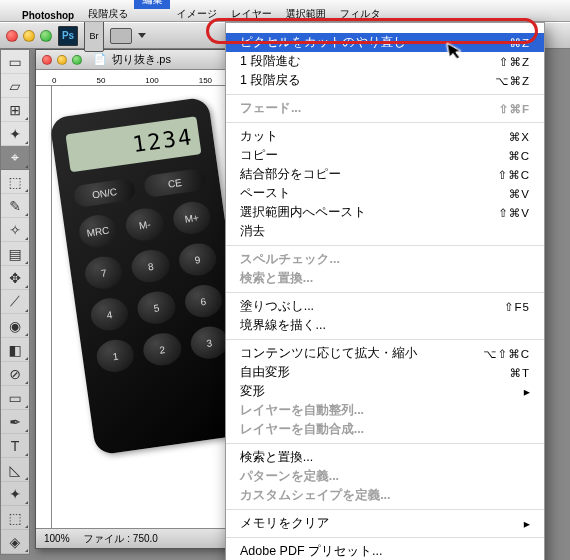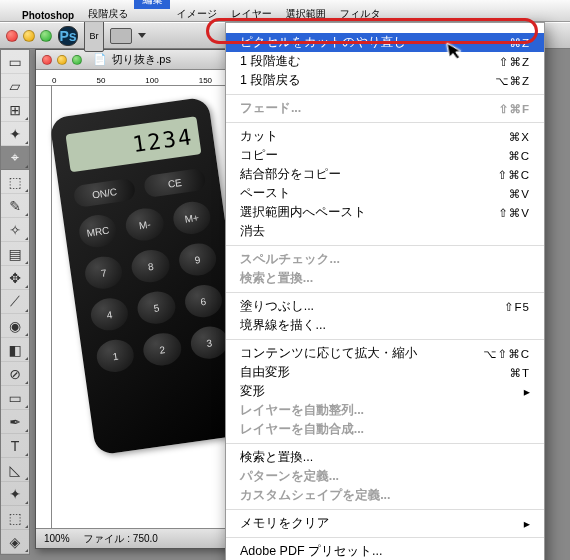--- a/index.html
+++ b/index.html
@@ -10,21 +10,21 @@
 .apple { font-size:15px; }
 .appname { font-weight:bold; }
 .menubar .mi { cursor:default; }
 .menubar .mi.active { background:#2a63d6; color:#fff; padding:2px 8px; border-radius:0; margin:12px -8px; }
 
 
 .optbar { height:27px; background:linear-gradient(#e8e8e8,#c4c4c4); border-top:1px solid #fff; border-bottom:1px solid #7a7a7a; display:flex; align-items:center; padding-left:6px; gap:6px; position:relative; z-index:5; }
 .traffic { display:flex; gap:5px; }
 .tl { width:12px; height:12px; border-radius:50%; border:1px solid rgba(0,0,0,.25); }
 .tl.r{background:radial-gradient(circle at 35% 30%,#ff8a80,#e33);} .tl.y{background:radial-gradient(circle at 35% 30%,#ffe07a,#e8a400);} .tl.g{background:radial-gradient(circle at 35% 30%,#9be48a,#27b02f);}
-.psicon{width:20px;height:20px;background:#0a2a44;border:1px solid #333;border-radius:9px;display:flex;align-items:center;justify-content:center;color:#5ab4e8;font-size:14px;font-weight:bold;}
+.psicon{width:20px;height:20px;background:#0a2a44;border:1px solid #333;border-radius:1px;display:flex;align-items:center;justify-content:center;color:#5ab4e8;font-size:10px;font-weight:bold;}
 .bricon{width:20px;height:32px;border:1px solid #555;background:#ccc;border-radius:2px;font-size:9px;display:flex;align-items:center;justify-content:center;}
 .film{width:22px;height:16px;border:1px solid #555;background:#bbb;border-radius:2px;position:relative;}
 .arrow{width:0;height:0;border-left:4px solid transparent;border-right:4px solid transparent;border-top:5px solid #333;}
 
 
 .workspace{position:absolute;top:49px;left:0;right:0;bottom:0;background:#888;}
 .toolbox{position:absolute;left:0;top:0;width:30px;background:linear-gradient(#e6e6e6,#cdcdcd);border:1px solid #7a7a7a;display:flex;flex-direction:column;}
 .tool{height:24px;border-bottom:1px solid rgba(0,0,0,.08);display:flex;align-items:center;justify-content:center;font-size:14px;color:#333;position:relative;}
 .tool::after{content:"";position:absolute;right:1px;bottom:1px;width:0;height:0;border-left:3px solid transparent;border-bottom:3px solid #555;}
 .tool.noaft::after{display:none;}

